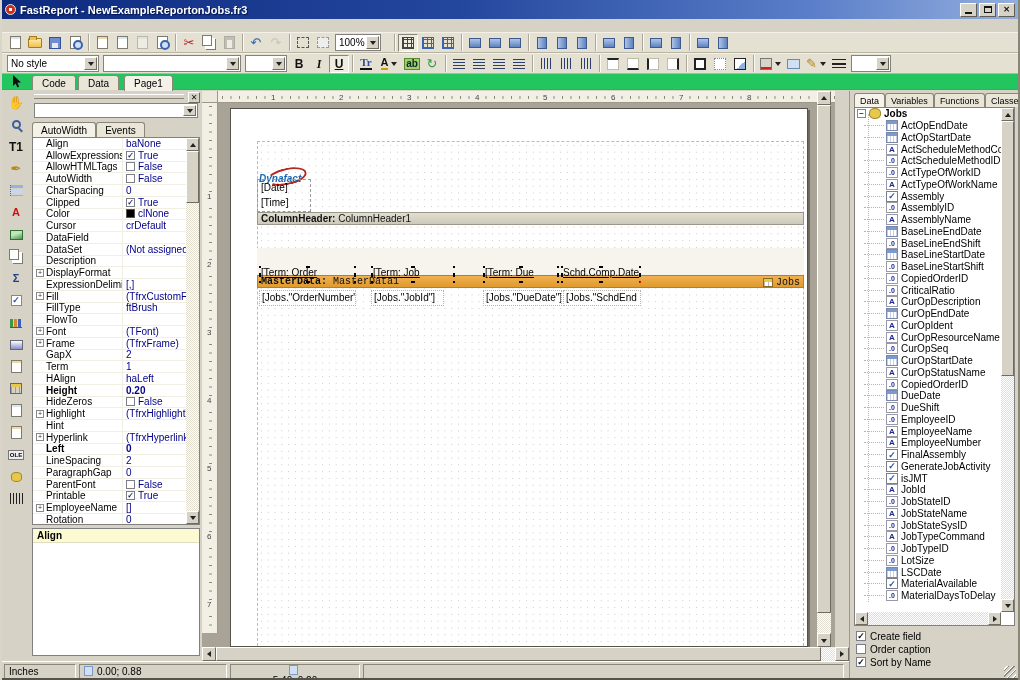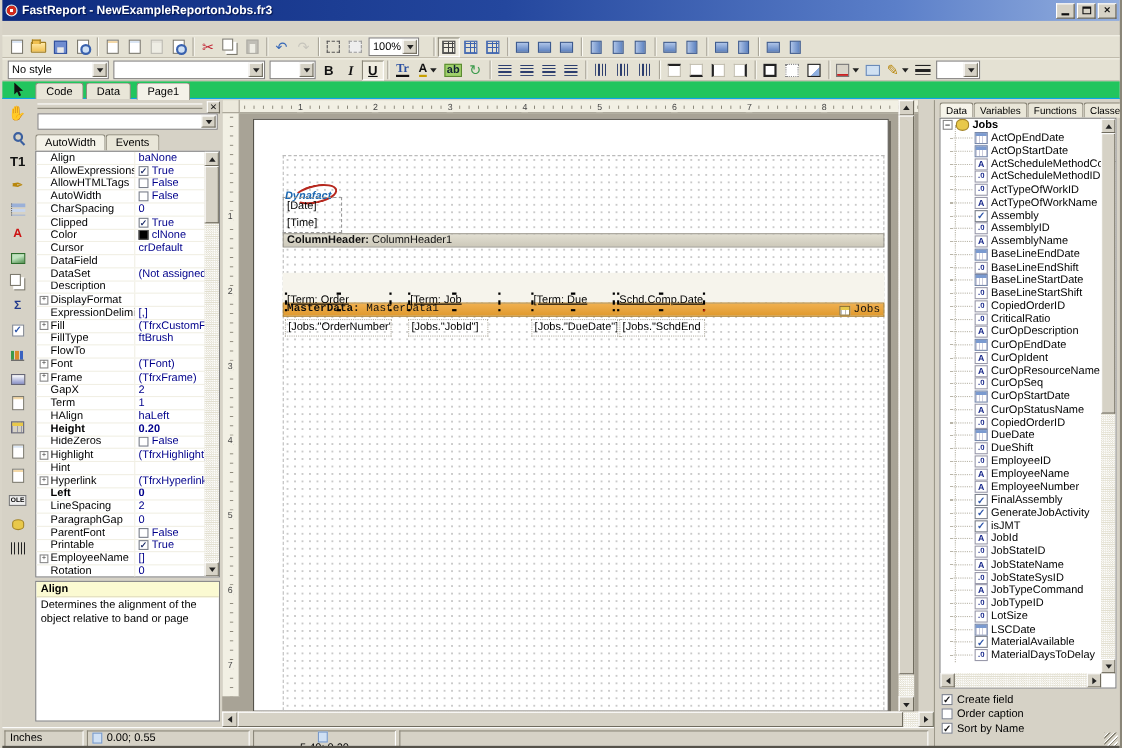--- a/index.html
+++ b/index.html
@@ -795,21 +795,20 @@
             <span class="arr-u"></span>
           </span>
         <span class="sthumb" style="top:13px;height:52px;"></span>
         <span class="sbtn" style="bottom:0;">
             <span class="arr-d"></span>
           </span>
       </div>
     </div>
     <div id="helppane">
       <div class="helptitle">Align</div>
-      <div class="helptext">Determines the alignment of the object relative to band or page</div>
     </div>
   </div>
 
   <div id="design">
     <div class="corner"></div>
     <div class="hruler" id="hruler">
         <span class="rnum" style="left: 52px; top: 2px;">1</span>
         <span class="rnum" style="left: 120px; top: 2px;">2</span>
         <span class="rnum" style="left: 188px; top: 2px;">3</span>
         <span class="rnum" style="left: 256px; top: 2px;">4</span>
@@ -1136,21 +1135,21 @@
       </div>
     <div class="gripper"></div>
   </div>
 
   <div id="statusbar">
     <span class="sbpanel" style="width:72px;">
         <span>Inches</span>
       </span>
     <span class="sbpanel" style="width:148px;">
         <span class="sb-ic"></span>
-        <span>0.00; 0.55</span>
+        <span>0.00; 0.88</span>
       </span>
     <span class="sbpanel" style="width:130px;flex-direction:column;">
         <span class="sb-ic"></span>
         <span>5.40; 0.20</span>
       </span>
     <span class="sbpanel" style="flex:1;"></span>
   </div>
 
 </div>
 

